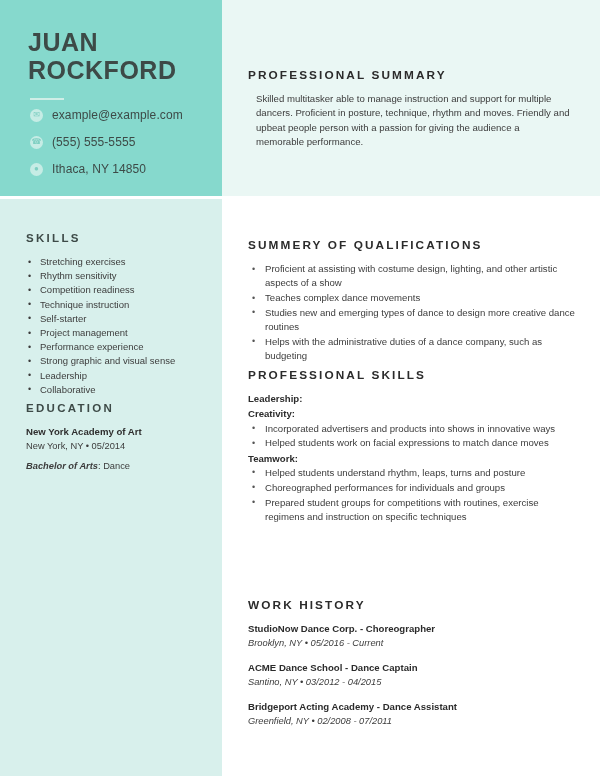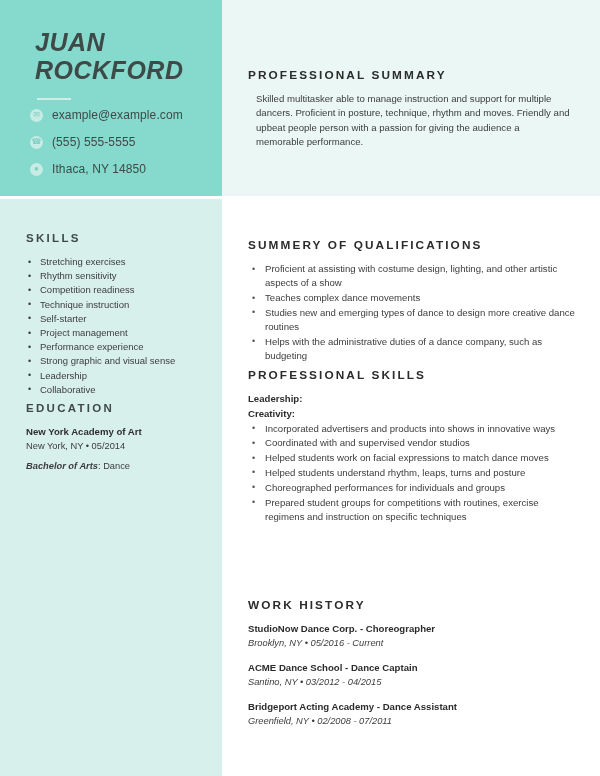--- a/index.html
+++ b/index.html
@@ -32,23 +32,22 @@
   .bg-sidebar-bottom {
     position: absolute;
     left: 0; top: 199px;
     width: 222px; height: 577px;
     background: #d8f0ec;
   }
 
   
   .name-block {
     position: absolute;
-    left: 35px; top: 28px;
+    left: 28px; top: 28px;
     width: 190px;
-    font-style: italic;
   }
   .name-line {
     font-size: 25px;
     font-weight: bold;
     letter-spacing: 0.5px;
     line-height: 1.12;
     color: #3d4a47;
     text-transform: uppercase;
   }
   .name-divider {
@@ -279,24 +278,24 @@
   </div>
 
   <div class="main" style="top:368px;">
     <div class="main-heading">PROFESSIONAL SKILLS</div>
 
     <div class="subhead">Leadership:</div>
 
     <div class="subhead">Creativity:</div>
     <ul class="main-ul">
       <li>Incorporated advertisers and products into shows in innovative ways</li>
-      <li>Coordinated with and supervised vendor studios</li>
       <li>Helped students work on facial expressions to match dance moves</li>
     </ul>
 
+    <div class="subhead">Teamwork:</div>
     <ul class="main-ul">
       <li>Helped students understand rhythm, leaps, turns and posture</li>
       <li>Choreographed performances for individuals and groups</li>
       <li>Prepared student groups for competitions with routines, exercise regimens and instruction on specific techniques</li>
     </ul>
   </div>
 
   <div class="main" style="top:598px;">
     <div class="main-heading">WORK HISTORY</div>
 

